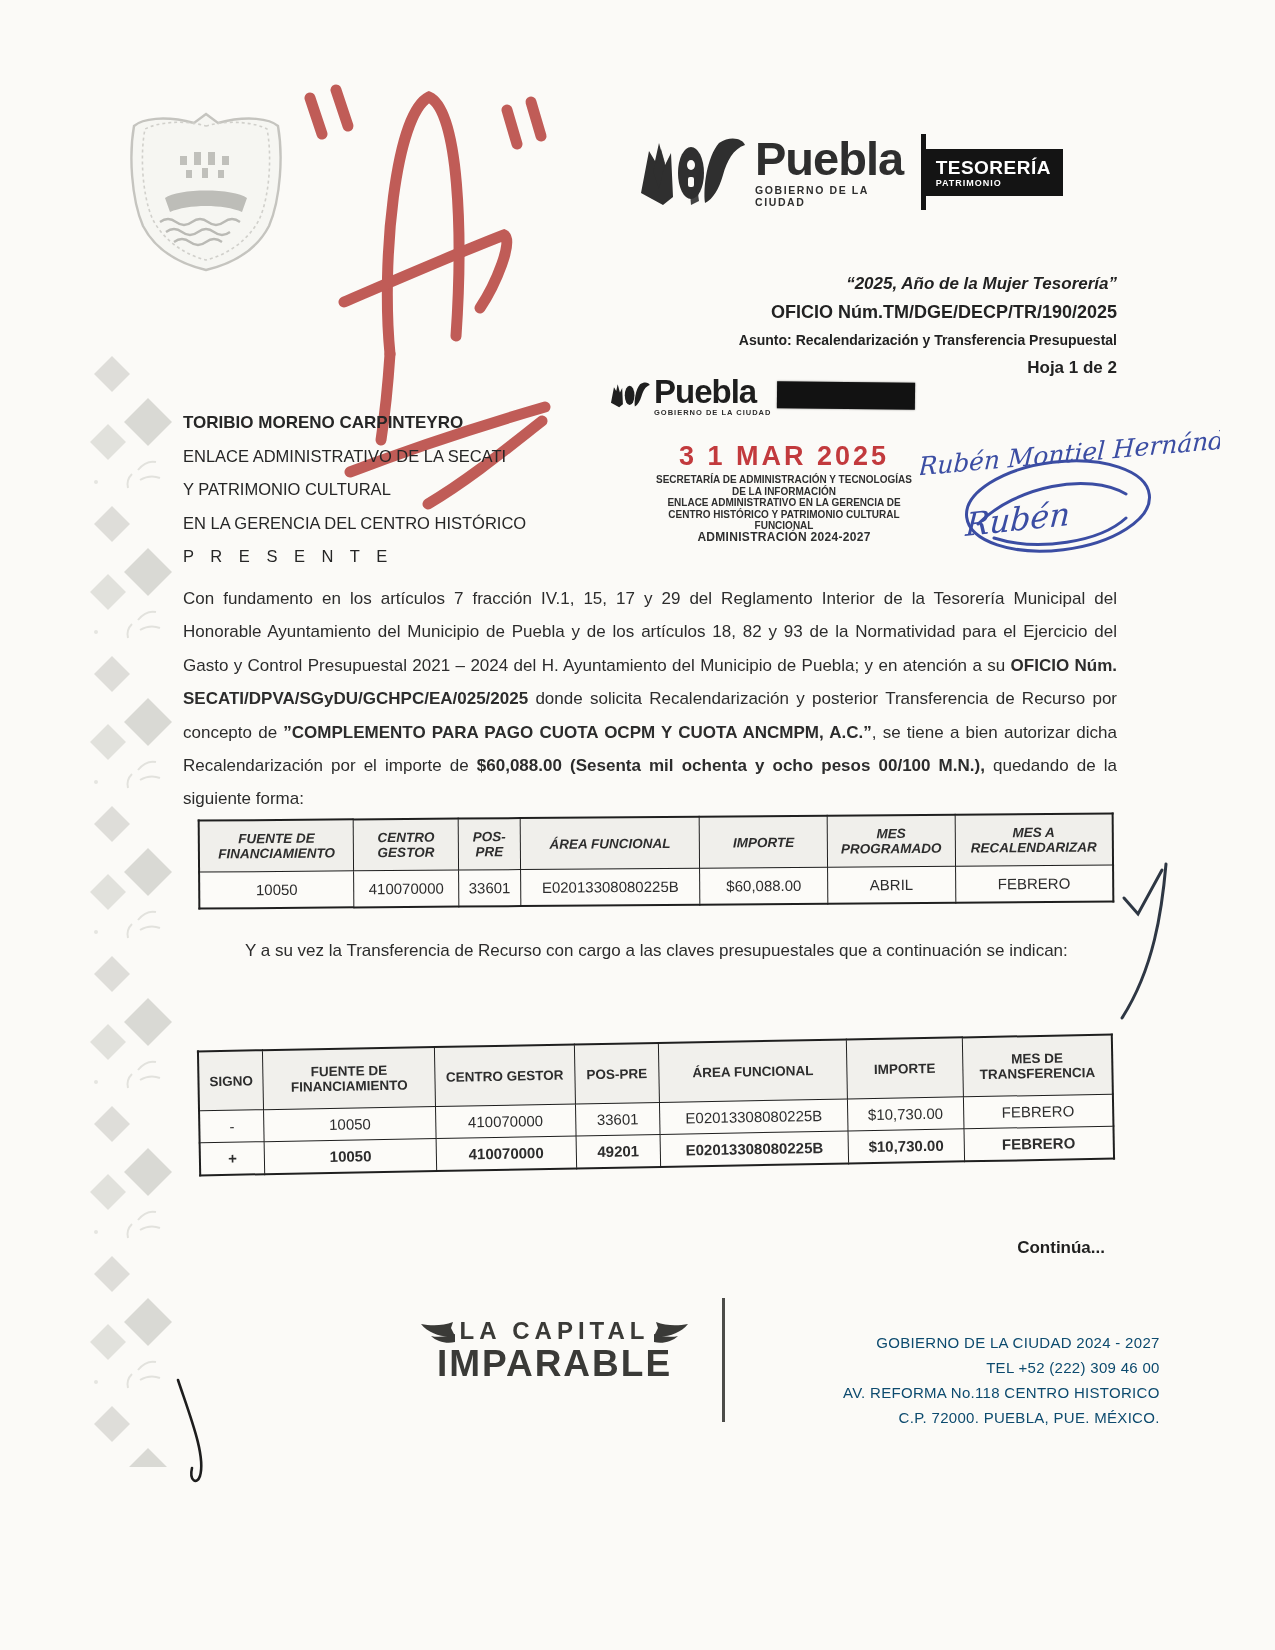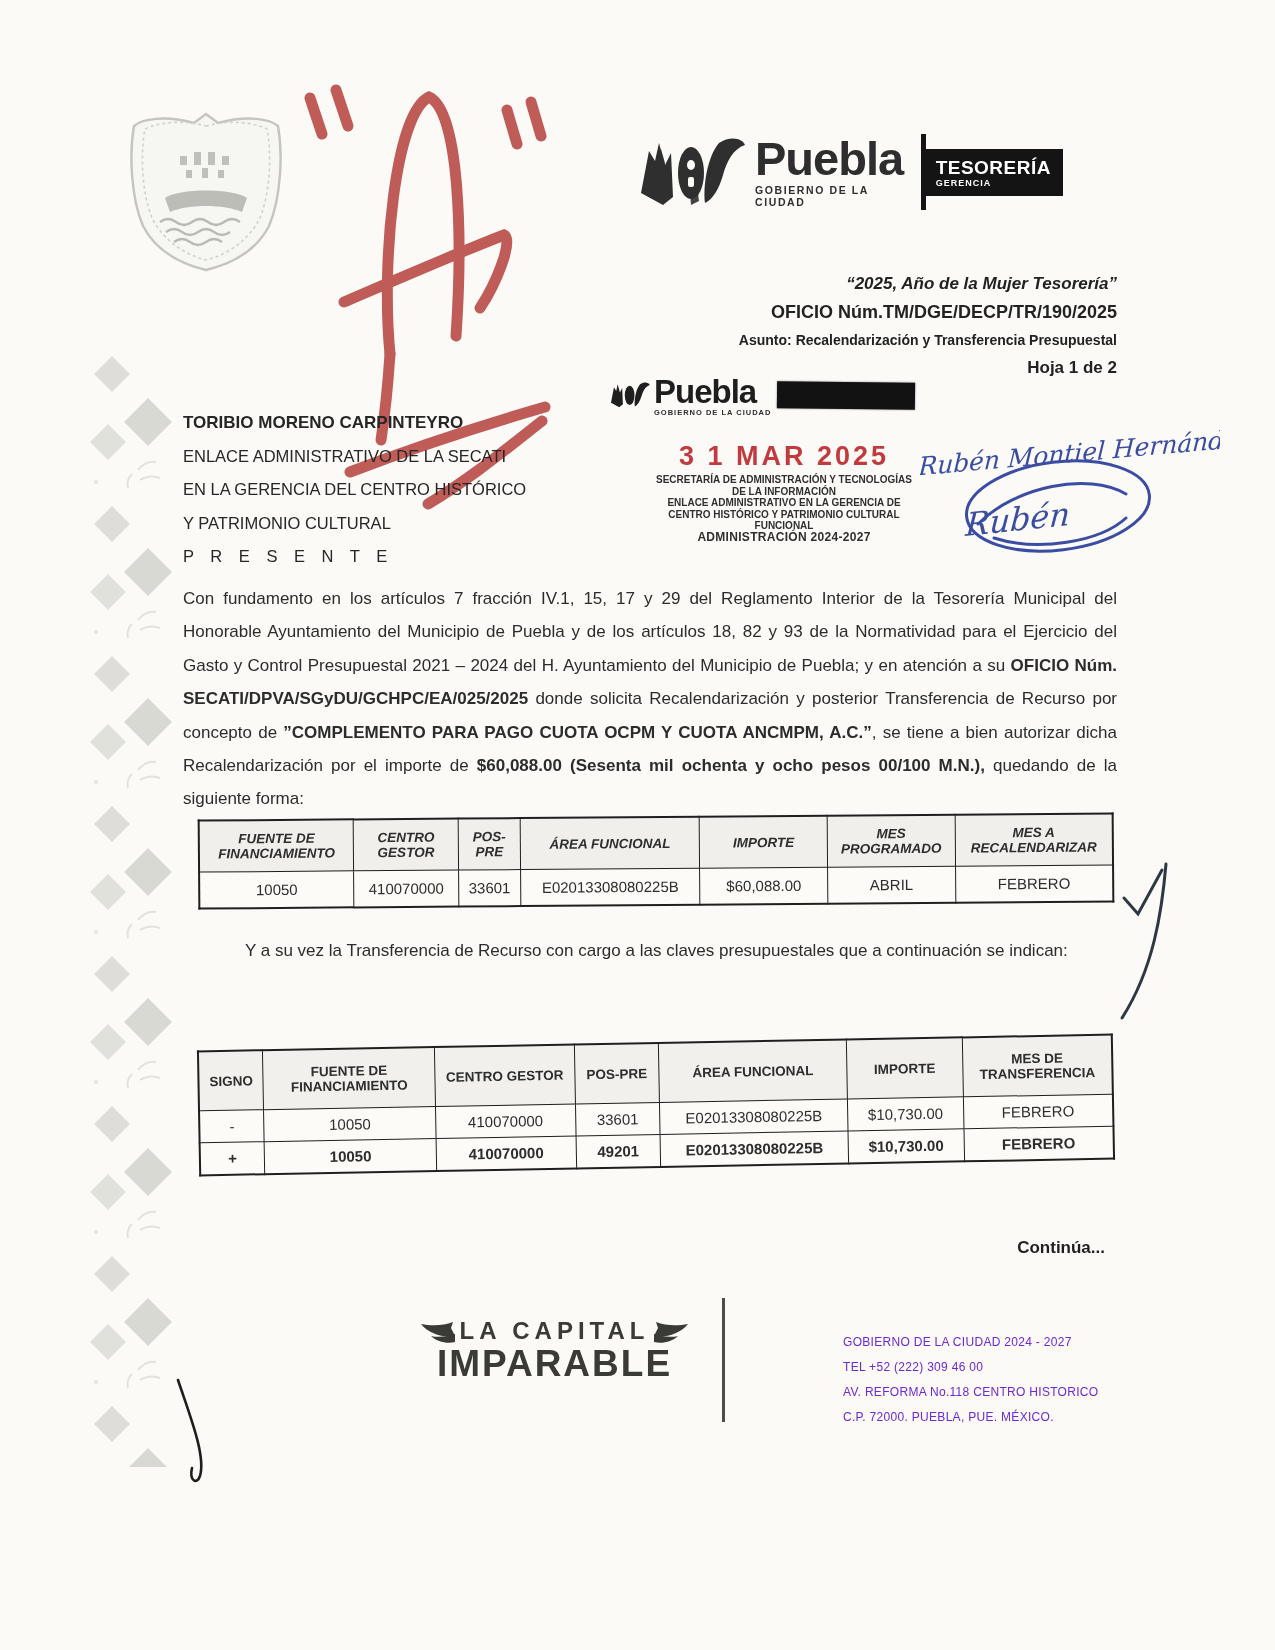--- a/index.html
+++ b/index.html
@@ -69,21 +69,21 @@
   .pen-stroke{position:absolute;left:164px;top:1376px;width:70px;height:115px;}
   
   .continua{position:absolute;right:170px;top:1238px;font-weight:800;font-size:17px;color:#1f1f1f;}
   
   .footer-logo{position:absolute;left:412px;top:1316px;width:285px;text-align:center;color:#3a3a37;}
   .slogan-row{display:flex;align-items:center;justify-content:center;gap:3px;}
   .slogan-top{font-size:24px;font-weight:800;letter-spacing:5px;}
   .slogan-bottom{font-size:37px;font-weight:800;letter-spacing:2px;margin-top:-3px;}
   .wing{width:38px;height:30px;flex:0 0 auto;}
   .footer-divider{position:absolute;left:722px;top:1298px;width:2.5px;height:124px;background:#4c4c49;}
-  .footer-address{position:absolute;left:843px;top:1330px;font-size:12px;line-height:25px;color:#6d28d9;letter-spacing:.3px;}
+  .footer-address{position:absolute;left:843px;top:1330px;font-size:15px;line-height:25px;color:#0c4a6e;letter-spacing:.3px;text-align:right;}
 </style>
 </head>
 <body>
 
 <div class="page">
 
   <svg class="ornament-strip" viewBox="0 0 104 1115" xmlns="http://www.w3.org/2000/svg">
     <defs>
       <pattern id="orn" width="104" height="150" patternUnits="userSpaceOnUse">
         <polygon points="30,4 48,22 30,40 12,22" fill="#c7c7c1"></polygon>
@@ -148,36 +148,36 @@
         <rect x="55" y="46" width="6" height="10" rx="2"></rect>
       </g>
     </svg>
     <div class="brand-word">
       <div class="brand-name">Puebla</div>
       <div class="brand-sub">GOBIERNO DE LA CIUDAD</div>
     </div>
     <div class="brand-bar"></div>
     <div class="brand-badge">
       <div class="badge-1">TESORERÍA</div>
-      <div class="badge-2">GERENCIA</div>
+      <div class="badge-2">PATRIMONIO</div>
     </div>
   </div>
 
   <div class="head-block">
     <div class="motto">“2025, Año de la Mujer Tesorería”</div>
     <div class="oficio">OFICIO Núm.TM/DGE/DECP/TR/190/2025</div>
     <div class="asunto">Asunto: Recalendarización y Transferencia Presupuestal</div>
     <div class="hoja">Hoja 1 de 2</div>
   </div>
 
   <div class="recipient">
     <div class="r-name">TORIBIO MORENO CARPINTEYRO</div>
     <div>ENLACE ADMINISTRATIVO DE LA SECATI</div>
+    <div>Y PATRIMONIO CULTURAL</div>
     <div>EN LA GERENCIA DEL CENTRO HISTÓRICO</div>
-    <div>Y PATRIMONIO CULTURAL</div>
     <div class="r-presente">P R E S E N T E</div>
   </div>
 
   <div class="stamp">
     <div class="stamp-logo-row">
       <svg class="stamp-icons" viewBox="0 0 118 82" xmlns="http://www.w3.org/2000/svg">
         <g fill="#1f1f1f">
           <path d="M8,62 L16,20 L22,30 L26,12 L32,34 L38,22 L40,66 L30,74 Z"></path>
           <ellipse cx="58" cy="42" rx="13" ry="26"></ellipse>
           <path d="M86,12 C98,4 110,8 112,14 C100,18 94,30 90,44 C86,58 80,68 72,72 C70,56 74,26 86,12 Z"></path>

